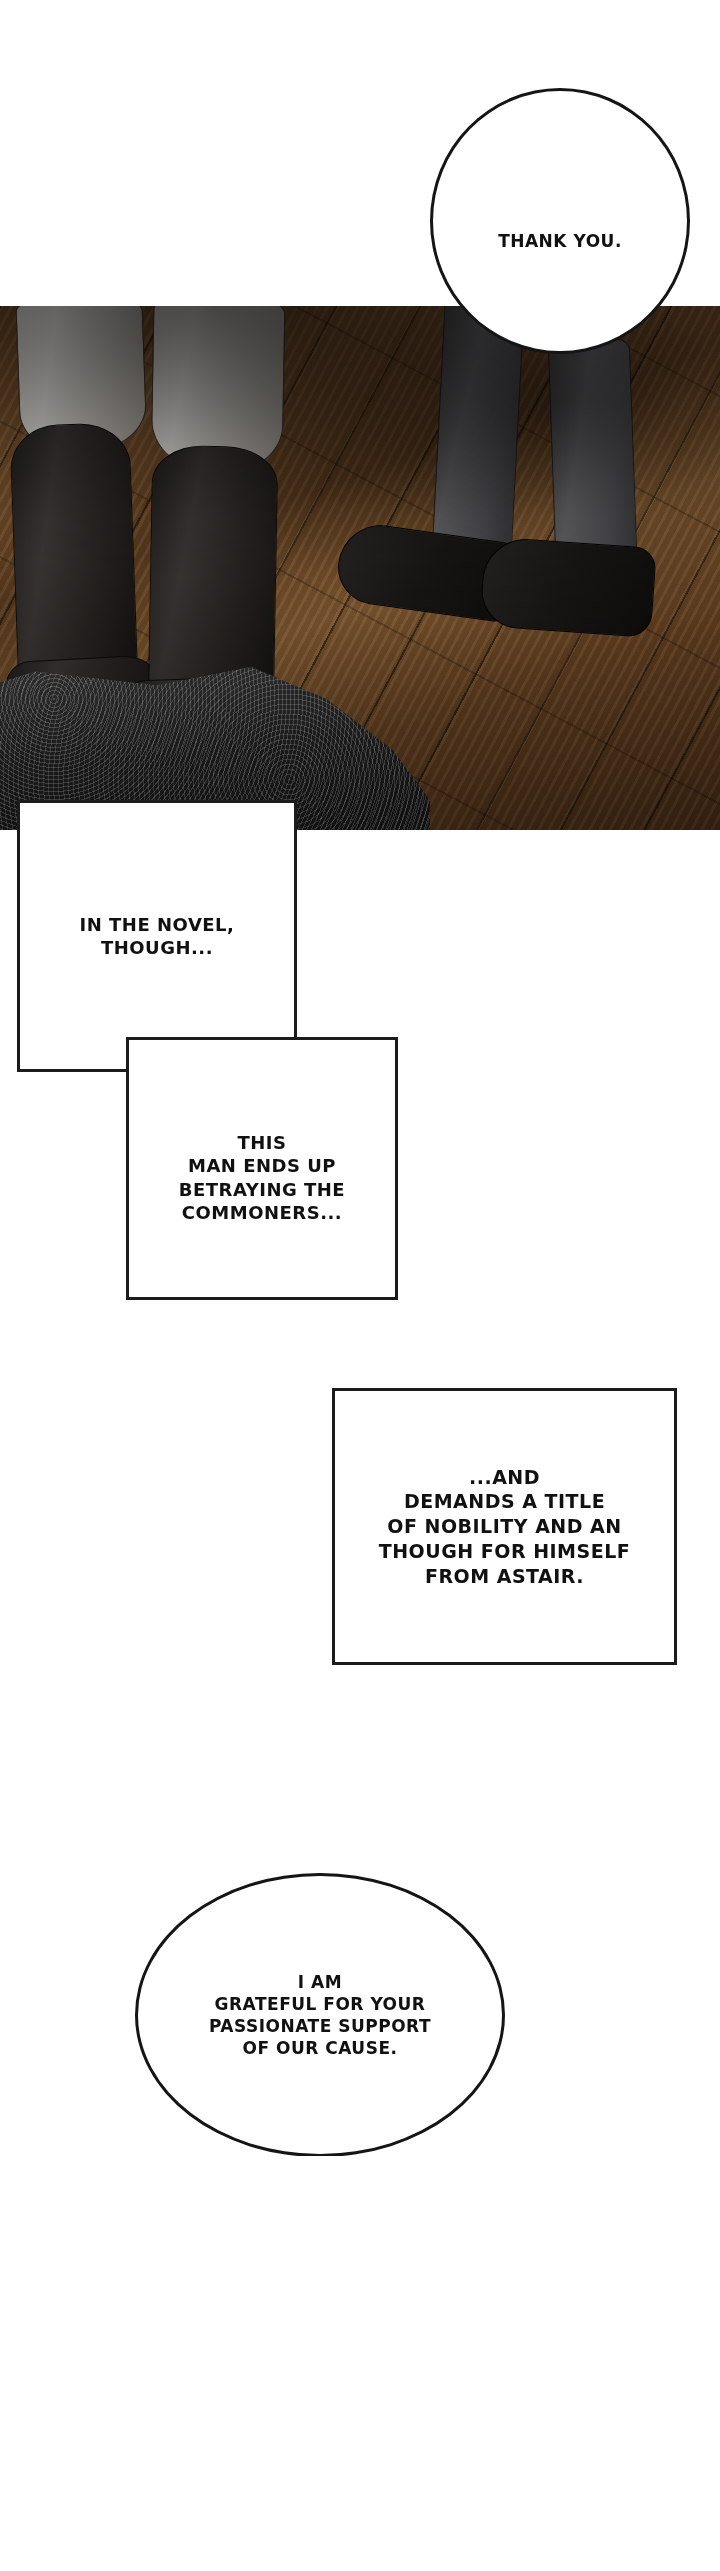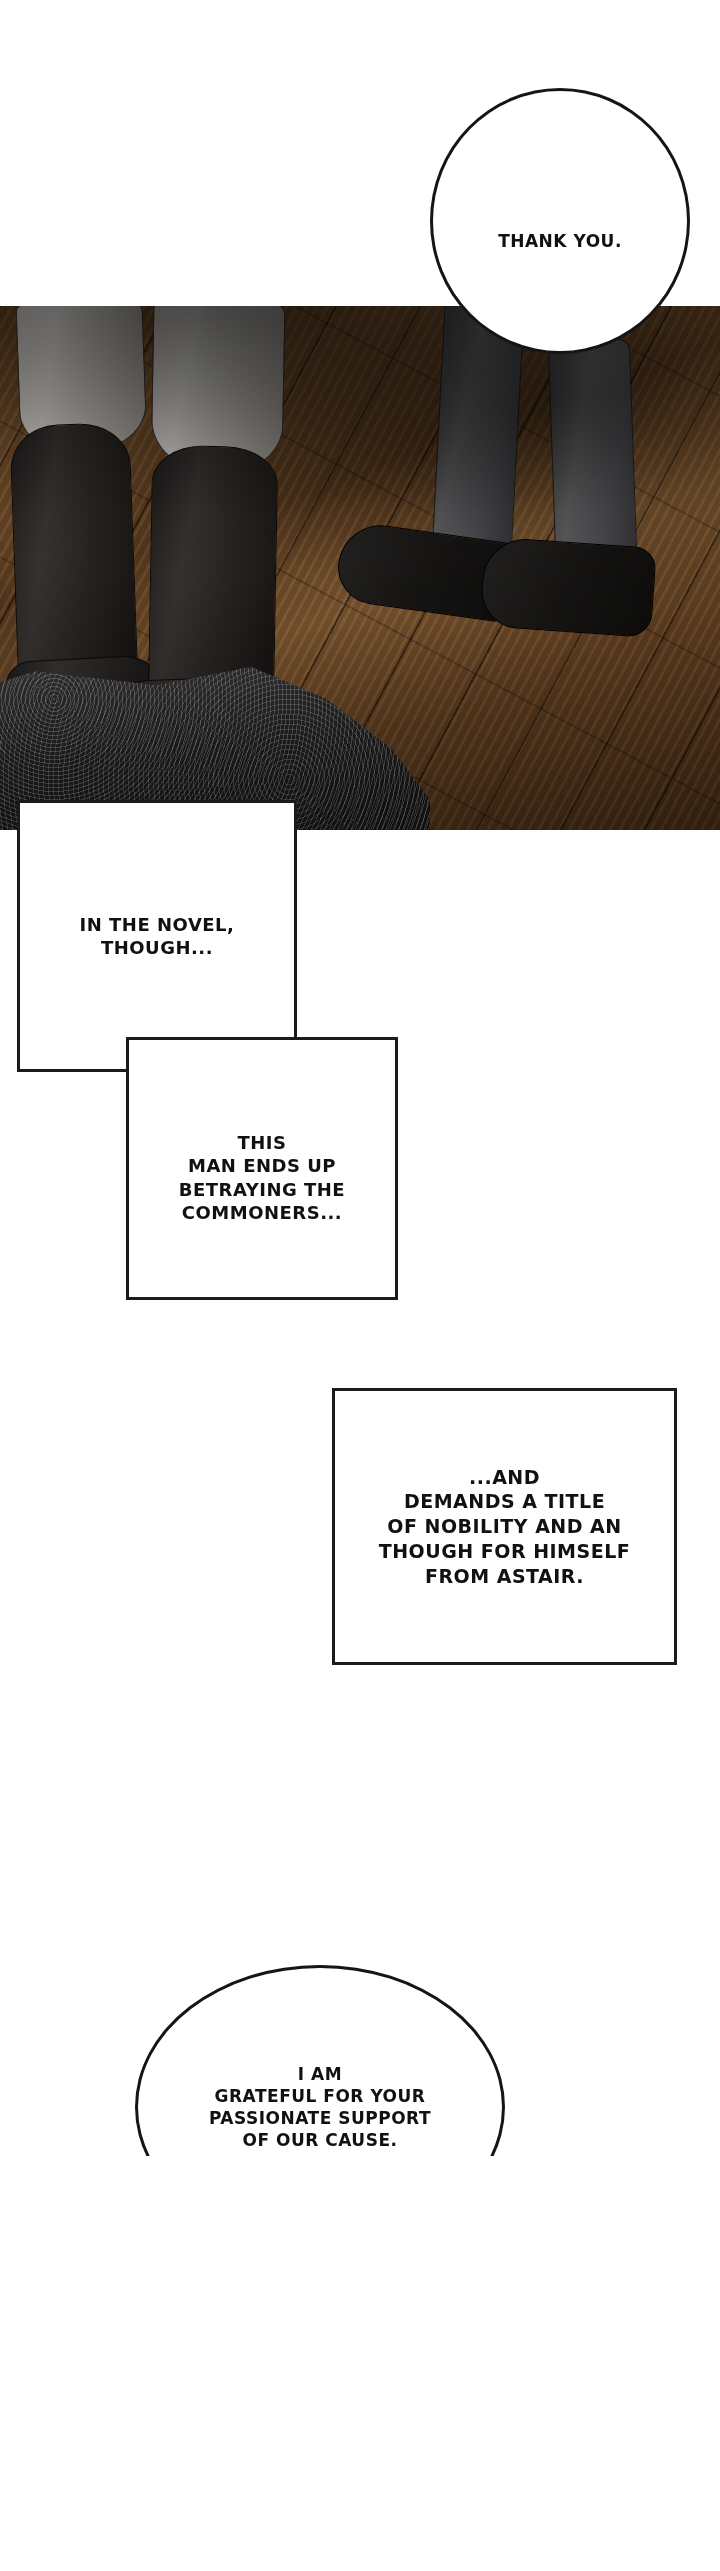--- a/index.html
+++ b/index.html
@@ -209,21 +209,21 @@
     <div class="comic-text" style="font-size:19px;">...AND
 DEMANDS A TITLE
 OF NOBILITY AND AN
 THOUGH FOR HIMSELF
 FROM ASTAIR.</div>
   </div>
 
   <svg class="bubble-tail" style="left:380px;top:2170px;" width="120" height="110" viewBox="0 0 120 110">
     <polygon points="10,38 46,22 62,96" fill="#ffffff" stroke="#151515" stroke-width="3" stroke-linejoin="round"></polygon>
   </svg>
-  <div class="bubble" id="bubble-grateful" style="left:135px;top:1965px;width:370px;height:284px;">
+  <div class="bubble" id="bubble-grateful" style="left:135px;top:1873px;width:370px;height:284px;">
     <div class="comic-text" style="font-size:17px;padding:0 26px;">I AM
 GRATEFUL FOR YOUR
 PASSIONATE SUPPORT
 OF OUR CAUSE.</div>
   </div>
 
   <div id="panel-room">
     <div class="wall"></div>
 
     <div class="door-frame">

